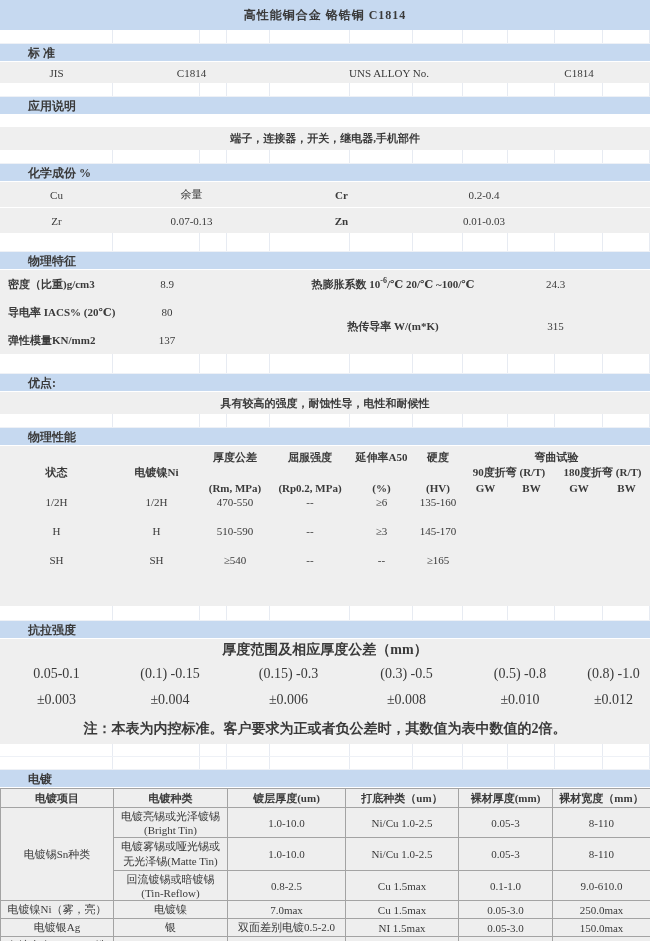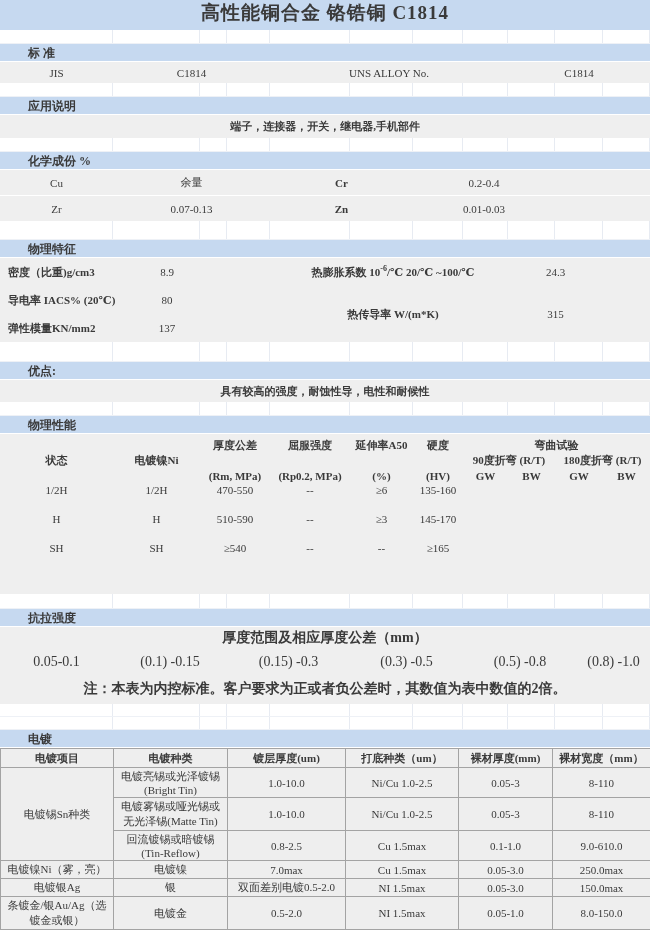--- a/index.html
+++ b/index.html
@@ -1,21 +1,21 @@
 <!DOCTYPE html>
 <html><head>
 <meta charset="utf-8">
 <style>
   html,body{margin:0;padding:0;background:#ffffff;}
   body{font-family:"Liberation Serif","DejaVu Serif",serif;color:#3a3a3a;}
   .page{width:650px;background:#ffffff;}
 
   
-  .titlebar{background:#c6d9f0;height:30px;display:flex;justify-content:center;
-            font-size:19px;font-weight:bold;letter-spacing:1px;}
+  .titlebar{background:#c6d9f0;height:30px;display:flex;align-items:center;justify-content:center;
+            font-size:12px;font-weight:bold;letter-spacing:1px;}
 
   
   .bar{background:#c6d9f0;height:18px;line-height:18px;padding-left:28px;font-weight:bold;
        font-size:12px;box-sizing:border-box;border-bottom:1px solid #ffffff;}
 
   
   .spacer{display:flex;background:#ffffff;border-bottom:1px solid #eef1f6;box-sizing:border-box;}
   .h14{height:14px}.h19{height:19px}.h20{height:20px}.h15{height:15px}.h13{height:13px}
   .gc{border-right:1px solid #e7ebf2;height:100%;box-sizing:border-box;flex:0 0 auto;}
 
@@ -28,21 +28,21 @@
   
   .std .c1{width:113px}.std .c2{width:157px}.std .c3{width:238px}.std .c4{width:142px}
   .std{height:21px;}
 
   
   .chem .c1{width:113px}.chem .c2{width:157px}.chem .c3{width:143px;font-weight:bold}
   .chem .c4{width:142px}.chem .c5{width:95px}
   .chem{height:25px;}
 
   
-  .approw{height:23px;line-height:23px;}
+  .approw{height:23px;line-height:23px;margin-top:12px;}
   .advrow{height:22px;line-height:22px;}
 
   
   .phys{background:#efefef;display:flex;height:84px;font-size:11px;}
   .phys-left{width:270px;display:flex;flex-direction:column;}
   .phys-lrow{height:28px;display:flex;align-items:center;}
   .phys-label{width:137px;padding-left:8px;box-sizing:border-box;white-space:nowrap;font-weight:bold;}
   .phys-val{width:60px;text-align:center;}
   .phys-right{width:380px;display:flex;flex-direction:column;}
   .phys-rrow1{height:28px;display:flex;align-items:center;}
@@ -332,20 +332,28 @@
   <div class="thk">
     <div class="thk-sub">厚度范围及相应厚度公差（mm）</div>
     <div class="thk-row thk-r1">
       <div class="cell t1">0.05-0.1</div>
       <div class="cell t2">(0.1) -0.15</div>
       <div class="cell t3">(0.15) -0.3</div>
       <div class="cell t4">(0.3) -0.5</div>
       <div class="cell t5">(0.5) -0.8</div>
       <div class="cell t6">(0.8) -1.0</div>
     </div>
+    <div class="thk-row thk-r2">
+      <div class="cell t1">±0.003</div>
+      <div class="cell t2">±0.004</div>
+      <div class="cell t3">±0.006</div>
+      <div class="cell t4">±0.008</div>
+      <div class="cell t5">±0.010</div>
+      <div class="cell t6">±0.012</div>
+    </div>
     <div class="thk-note">注：本表为内控标准。客户要求为正或者负公差时，其数值为表中数值的2倍。</div>
   </div>
 
   <div class="spacer h13">
       <div class="gc" style="width: 113px;"></div>
       <div class="gc" style="width: 87px;"></div>
       <div class="gc" style="width: 27px;"></div>
       <div class="gc" style="width: 43px;"></div>
       <div class="gc" style="width: 80px;"></div>
       <div class="gc" style="width: 63px;"></div>

